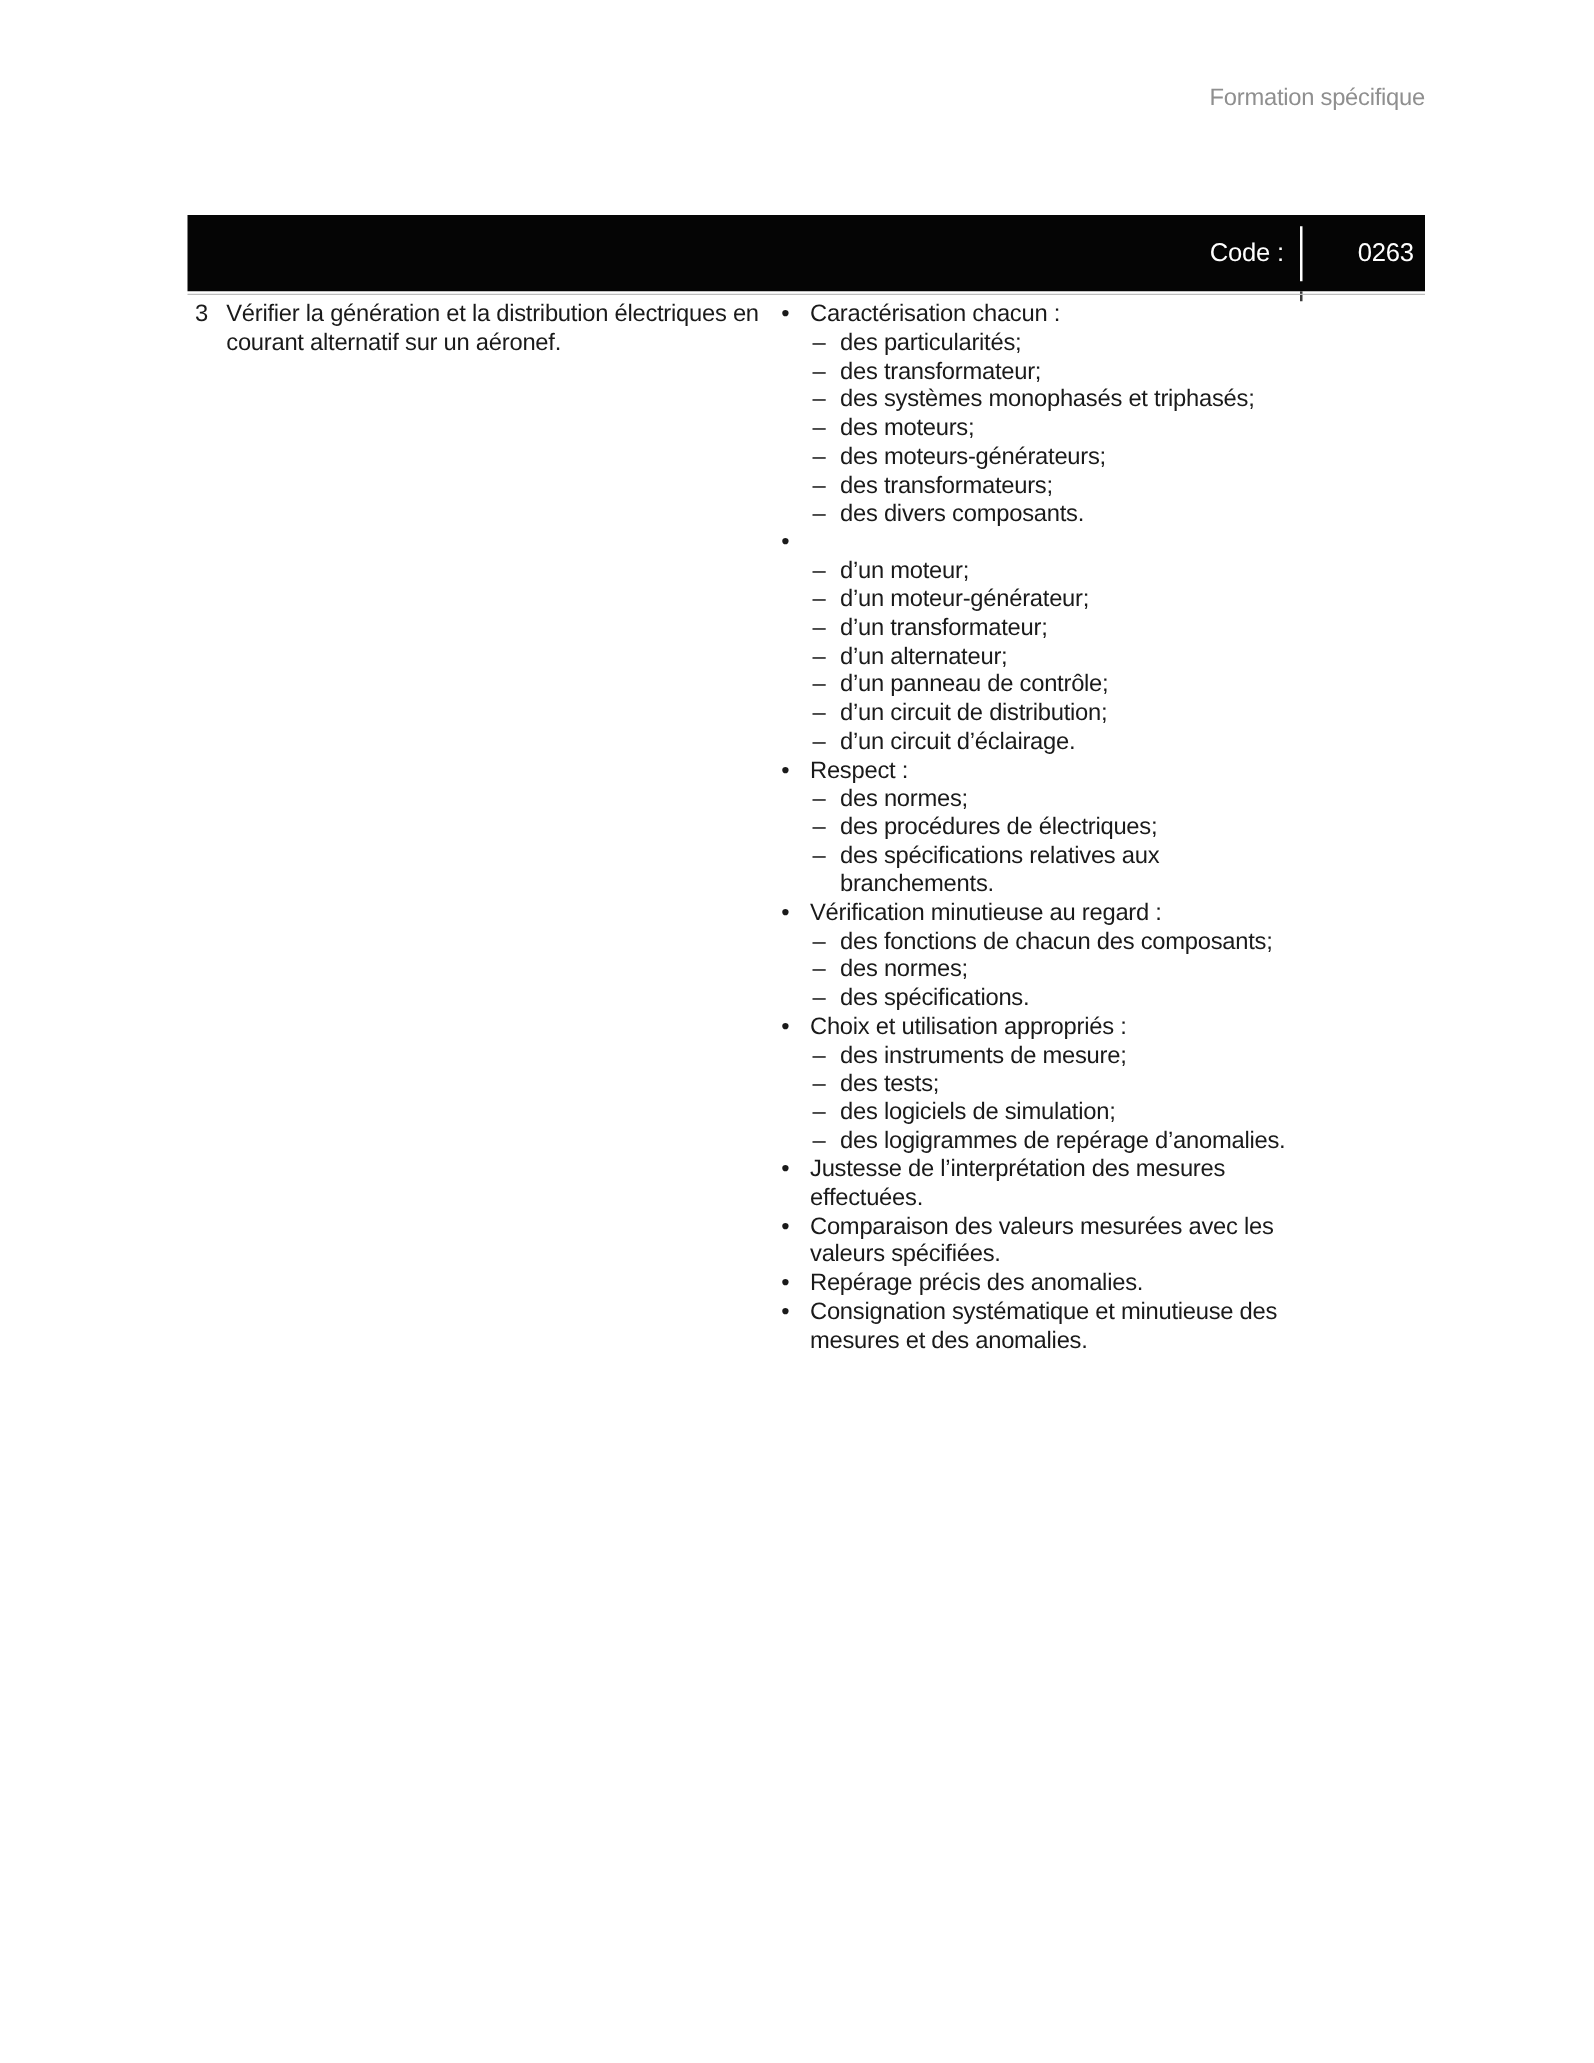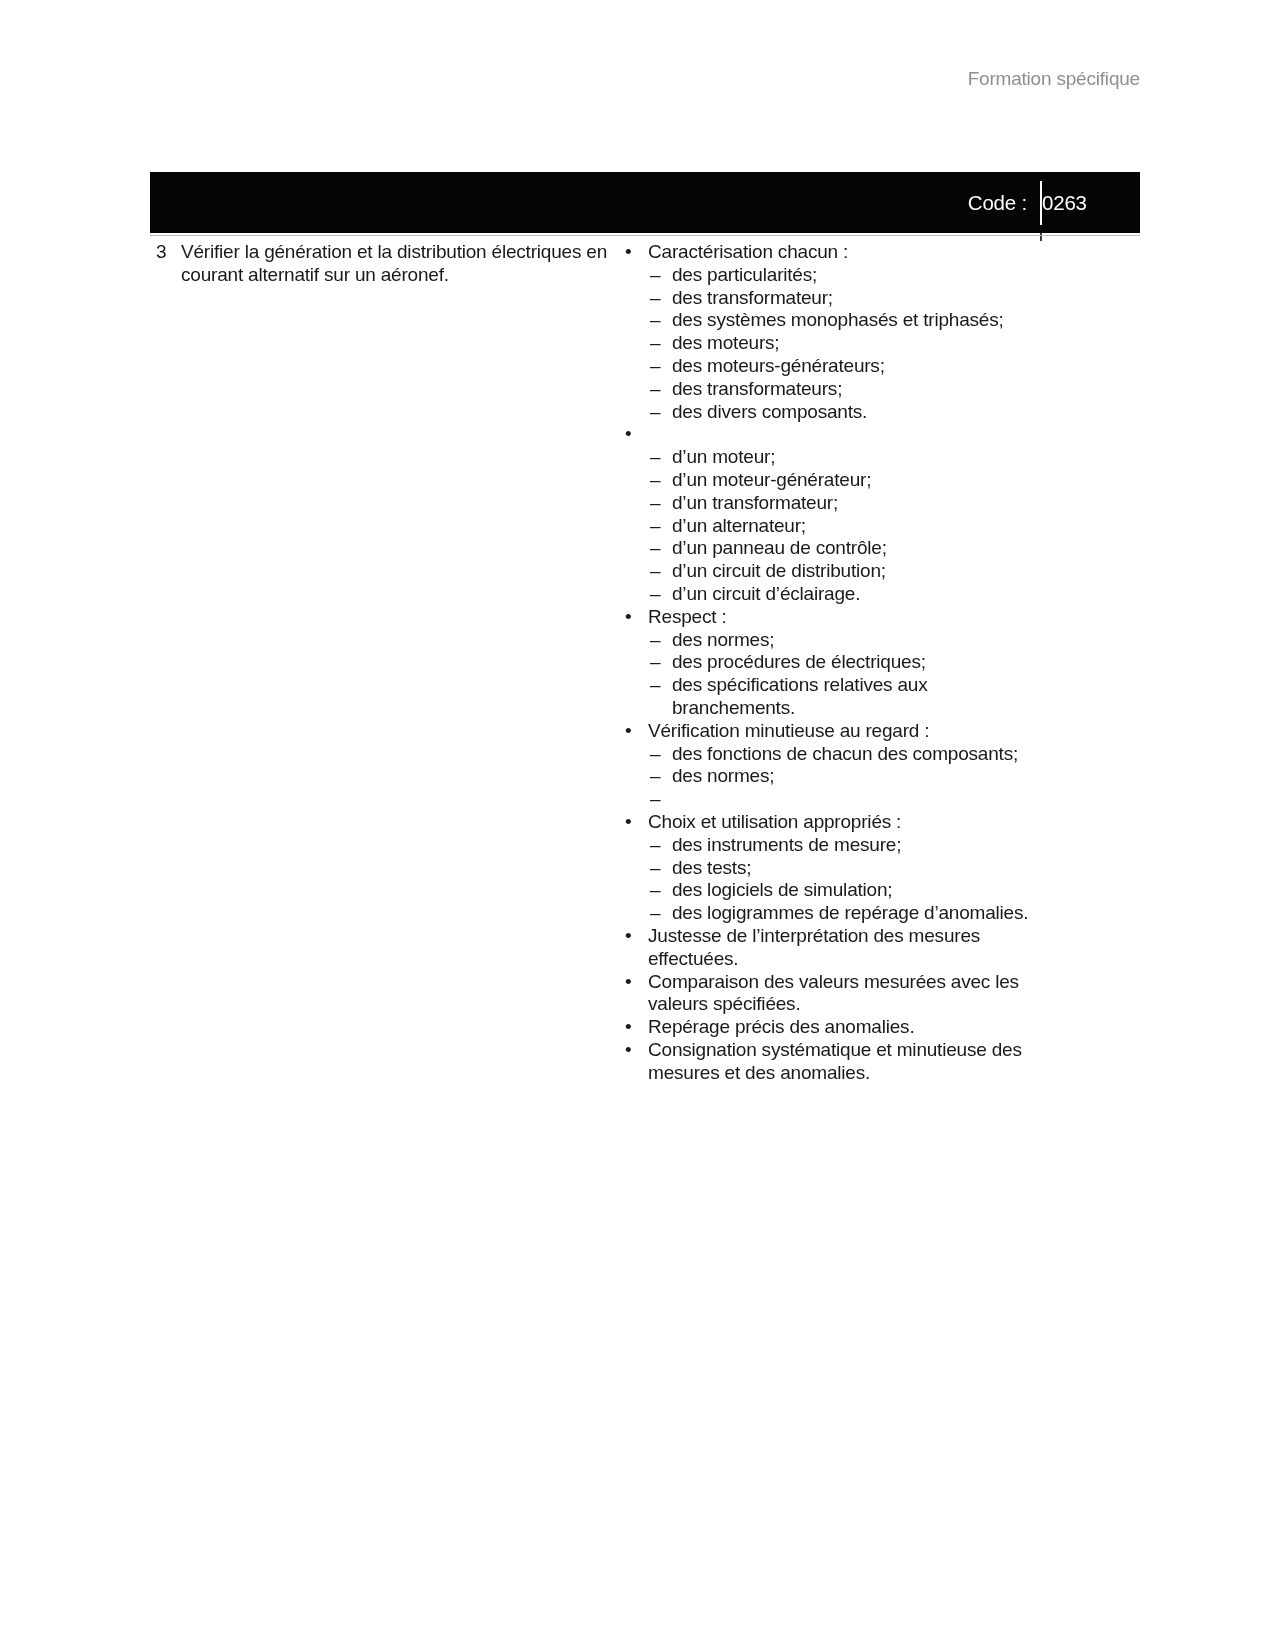--- a/index.html
+++ b/index.html
@@ -12,21 +12,21 @@
     position:absolute;top:68px;left:150px;width:990px;
     text-align:right;font-size:19px;color:#8f8f8f;
   }
   .code-bar{
     position:absolute;top:172px;left:150px;width:990px;height:61px;
     background:#050505;display:flex;align-items:center;justify-content:flex-end;
     color:#ffffff;font-size:20.5px;
   }
   .code-label{padding-right:13px;}
   .code-divider{width:2px;height:44px;background:#ffffff;}
-  .code-value{width:98px;box-sizing:border-box;padding-right:9px;}
+  .code-value{width:98px;box-sizing:border-box;text-align:right;padding-right:9px;}
   .code-tick{position:absolute;left:890px;top:61px;width:2px;height:8px;background:#3a3a3a;}
   .bar-underline{position:absolute;left:0;top:63px;width:990px;height:1px;background:#bdbdbd;}
 
   .content{
     position:absolute;top:241px;left:150px;width:990px;
     display:flex;font-size:19px;line-height:22.8px;
   }
   .col-left{width:475px;display:flex;box-sizing:border-box;}
   .obj-number{width:25px;padding-left:6px;flex:none;}
   .obj-text{width:432px;}
@@ -163,20 +163,21 @@
             <div class="sub-item">
               <span class="dash-glyph">–</span>
               <span class="sub-text">des fonctions de chacun des composants;</span>
             </div>
             <div class="sub-item">
               <span class="dash-glyph">–</span>
               <span class="sub-text">des normes;</span>
             </div>
             <div class="sub-item">
               <span class="dash-glyph">–</span>
+              <span class="sub-text">des spécifications.</span>
             </div>
           </div>
           <div class="criterion">
             <div class="criterion-head">
               <span class="bullet-glyph">•</span>
               <span class="criterion-label">Choix et utilisation appropriés :</span>
             </div>
             <div class="sub-item">
               <span class="dash-glyph">–</span>
               <span class="sub-text">des instruments de mesure;</span>

